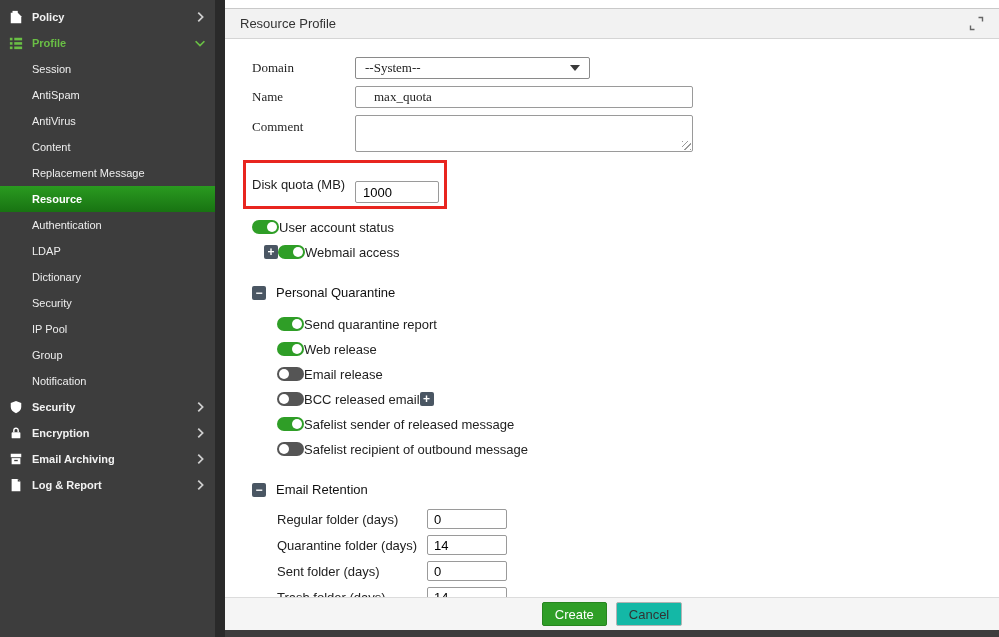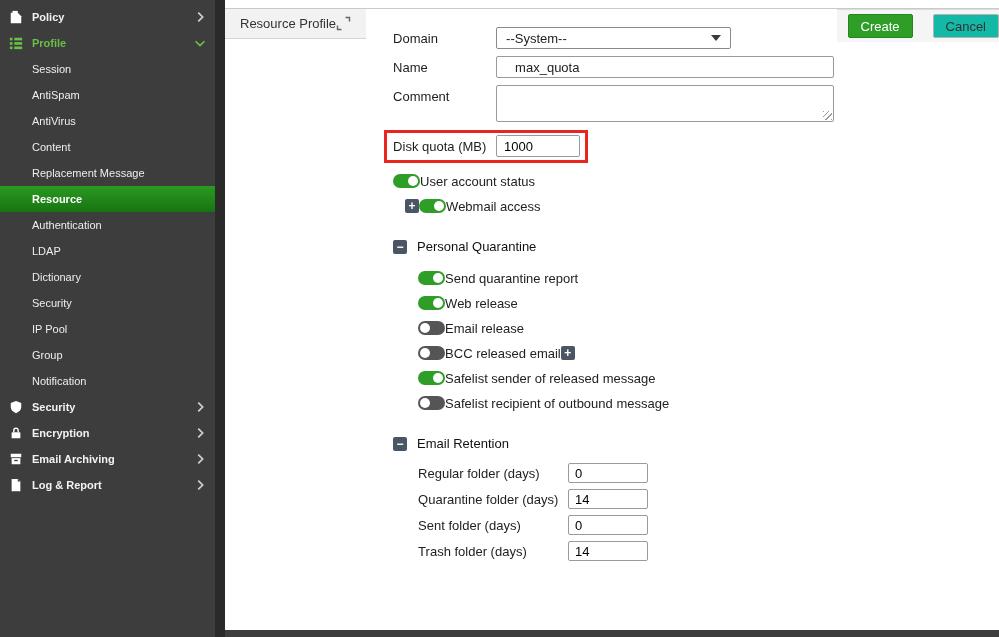--- a/index.html
+++ b/index.html
@@ -17,43 +17,43 @@
   .nav-label { flex:1; color:#f2f2f2; font-size:11px; white-space:nowrap; }
   .nav-item.profile .nav-label { color:#6abf45; }
   .nav-item.sub { padding-left:32px; }
   .nav-item.sub .nav-label { font-weight:normal; color:#eee; }
   .nav-item.selected { background:linear-gradient(#2a9a20, #187312); }
   .nav-item.selected .nav-label { color:#fff; font-weight:bold; }
   .chev { width:14px; height:14px; flex-shrink:0; }
 
   
   .main { flex:1; display:flex; flex-direction:column; background:#fff; padding-top:8px; min-width:0; }
-  .panel { flex:1; display:flex; border-top:1px solid #c9c9c9; min-height:0;justify-content:flex-end; }
+  .panel { flex:1; display:flex; flex-direction:column; border-top:1px solid #c9c9c9; min-height:0;justify-content:flex-end; }
   .panel-header { height:30px; background:#f2f2f2; border-bottom:1px solid #d5d5d5; display:flex; align-items:center; padding:0 15px; color:#333; flex-shrink:0; }
   .panel-title { flex:1; }
   .expand-corner { width:15px; height:15px; cursor:pointer; display:flex; }
   .panel-body { flex:1; background:#fff; padding:18px 0 0 27px; overflow:hidden; }
   .panel-footer { height:33px; background:#f5f5f5; border-top:1px solid #dcdcdc; display:flex; align-items:center; justify-content:center; gap:9px; flex-shrink:0; }
   .bottom-strip { height:7px; background:#3d3d3d; flex-shrink:0; }
 
   
-  .form-row { display:flex; align-items:center; margin-bottom:7px; }
+  .form-row { display:flex; align-items:center; margin-bottom:7px;font-family:Liberation Serif, serif; }
   .form-row.align-top { align-items:flex-start; }
   .form-label { width:103px; color:#1d1d1d; flex-shrink:0; }
   .align-top .form-label { padding-top:4px; }
   .select-box { width:235px; height:22px; border:1px solid #8a8a8a; border-radius:2px; background:#fff; display:flex; align-items:center; justify-content:space-between; padding:0 9px; cursor:pointer; }
   .caret-down { width:0; height:0; border-left:5px solid transparent; border-right:5px solid transparent; border-top:6px solid #3a3a3a; }
   .text-input { width:338px; height:22px; border:1px solid #9a9a9a; border-radius:2px; padding:0 18px; font:inherit; color:#222; }
   .comment-wrap { position:relative; width:338px; }
   .comment-area { width:338px; height:37px; border:1px solid #9a9a9a; border-radius:2px; padding:3px 7px; font:inherit; resize:none; display:block; }
   .grip { position:absolute; right:2px; bottom:2px; width:9px; height:9px; background:repeating-linear-gradient(315deg, #9a9a9a 0 1px, transparent 1px 4px); }
 
   .quota-annotation { display:inline-flex; align-items:center; border:3px solid #e8251f; padding:2px 5px 3px 6px; margin-left:-9px; margin-top:1px; margin-bottom:6px; }
   .quota-annotation .form-label { width:103px; }
-  .quota-input { width:84px; height:22px; border:1px solid #9a9a9a; border-radius:2px; padding:0 7px; font:inherit; }
+  .quota-input { width:84px; height:22px; border:1px solid #9a9a9a; border-radius:2px; padding:0 7px; font:inherit;margin-top:16px; }
 
   
   .toggle-row { display:flex; align-items:center; gap:0; height:24px; margin-bottom:1px; }
   .toggle { width:27px; height:14px; border-radius:8px; position:relative; cursor:pointer; flex-shrink:0; }
   .toggle.on { background:#2f9e27; }
   .toggle.off { background:#555; }
   .toggle::after { content:""; position:absolute; top:2px; width:10px; height:10px; border-radius:50%; background:#fff; }
   .toggle.on::after { right:2px; }
   .toggle.off::after { left:2px; }
 
@@ -63,21 +63,21 @@
 
   .section-header { display:flex; align-items:center; gap:10px; font-weight:normal; color:#111; margin:21px 0 12px; }
   .indent-1 { margin-left:12px; }
   .indent-2 { margin-left:25px; }
 
   .ret-row { display:flex; align-items:center; margin:0 0 6px 25px; }
   .ret-label { width:150px; }
   .ret-input { width:80px; height:20px; border:1px solid #9a9a9a; border-radius:2px; padding:0 6px; font:inherit; }
 
   
-  .btn { height:24px; padding:0 12px; font:inherit; font-size:13px; border-radius:2px; cursor:pointer;margin-left:11px; }
+  .btn { height:24px; padding:0 12px; font:inherit; font-size:13px; border-radius:2px; cursor:pointer; }
   .btn-create { background:#2f9e27; border:1px solid #27851f; color:#fff; }
   .btn-cancel { background:#14b8a6; border:1px solid #b3b3b3; color:#333; }
 </style>
 </head>
 <body>
 
 <div class="app">
 
   <aside class="sidebar">
 

